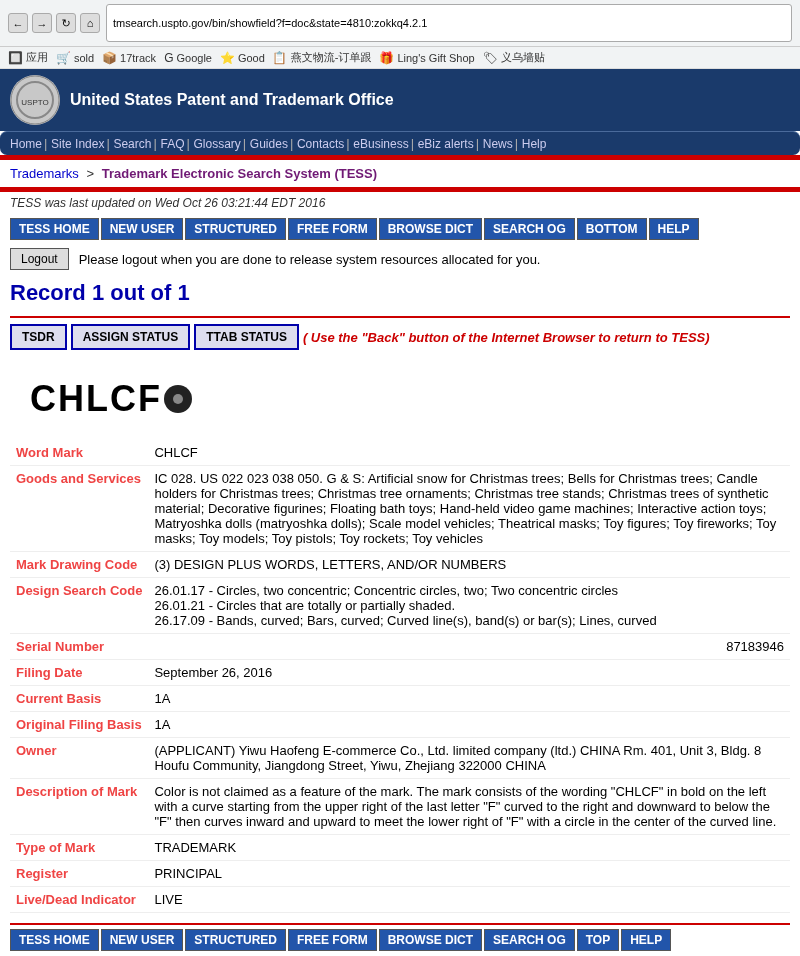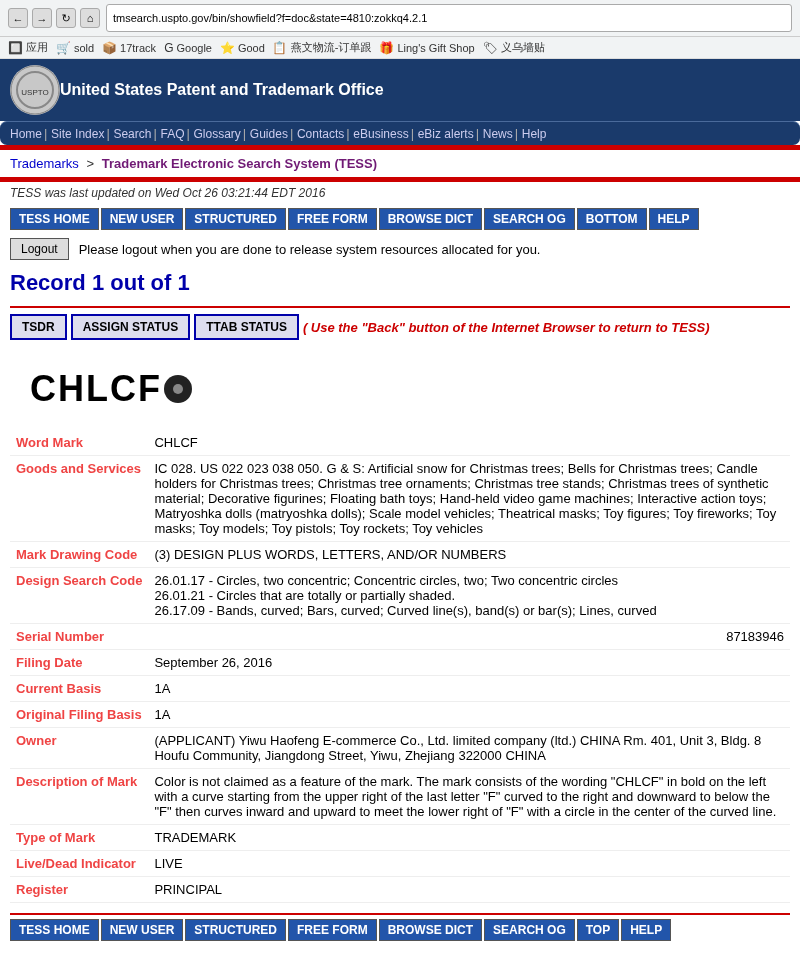--- a/index.html
+++ b/index.html
@@ -2,29 +2,29 @@
 <html><head>
   <meta charset="utf-8">
   <style>
     * { margin: 0; padding: 0; box-sizing: border-box; }
     body { font-family: Arial, sans-serif; font-size: 13px; background: #fff; width: 800px; }
 
     
     .browser-bar { background: #f1f3f4; border-bottom: 1px solid #ccc; padding: 4px 8px; display: flex; align-items: center; gap: 6px; }
     .browser-nav-btns { display: flex; gap: 4px; }
     .browser-nav-btn { width: 20px; height: 20px; background: #ddd; border: 1px solid #aaa; border-radius: 3px; cursor: pointer; display: flex; align-items: center; justify-content: center; font-size: 11px; }
-    .url-bar { flex: 1; height: 28px; border: 1px solid #aaa; border-radius: 3px; padding: 0 6px; font-size: 11px; }
+    .url-bar { flex: 1; height: 38px; border: 1px solid #aaa; border-radius: 3px; padding: 0 6px; font-size: 11px; }
 
     
     .bookmarks-bar { background: #f1f3f4; border-bottom: 1px solid #ddd; padding: 3px 8px; display: flex; gap: 8px; font-size: 11px; overflow: hidden; }
     .bookmark-item { display: flex; align-items: center; gap: 3px; cursor: pointer; color: #333; white-space: nowrap; }
     .bookmark-icon { font-size: 12px; }
 
     
-    .uspto-header { background: #1a3a6b; color: white; display: flex; align-items: center; padding: 6px 10px; }
+    .uspto-header { background: #1a3a6b; color: white; display: flex; align-items: center; padding: 6px 10px; gap: 10px; }
     .uspto-logo { width: 50px; height: 50px; border-radius: 50%; background: #c0c0c0; display: flex; align-items: center; justify-content: center; overflow: hidden; }
     .uspto-nav { background: #1a3a6b; padding: 4px 10px; border-top: 1px solid #4a6a9b; border-radius: 7px; }
     .uspto-nav a { color: #cce; font-size: 12px; text-decoration: none; margin-right: 2px; }
     .nav-sep { color: #aaa; }
 
     
     .red-bar { background: #cc0000; height: 5px; }
 
     
     .breadcrumb { padding: 6px 10px; font-size: 13px; }
@@ -240,26 +240,26 @@
         </tr>
         <tr>
           <td>Description of Mark</td>
           <td style="white-space: pre-line;">Color is not claimed as a feature of the mark. The mark consists of the wording "CHLCF" in bold on the left with a curve starting from the upper right of the last letter "F" curved to the right and downward to below the "F" then curves inward and upward to meet the lower right of "F" with a circle in the center of the curved line.</td>
         </tr>
         <tr>
           <td>Type of Mark</td>
           <td style="white-space: pre-line;">TRADEMARK</td>
         </tr>
         <tr>
+          <td>Register</td>
+          <td style="white-space: pre-line;">PRINCIPAL</td>
+        </tr>
+        <tr>
           <td>Live/Dead Indicator</td>
           <td style="white-space: pre-line;">LIVE</td>
-        </tr>
-        <tr>
-          <td>Register</td>
-          <td style="white-space: pre-line;">PRINCIPAL</td>
         </tr>
       </tbody>
   </table>
 
   <hr class="bottom-divider">
 
   <div class="bottom-nav">
     <button class="nav-btn">TESS HOME</button>
     <button class="nav-btn">NEW USER</button>
     <button class="nav-btn">STRUCTURED</button>

